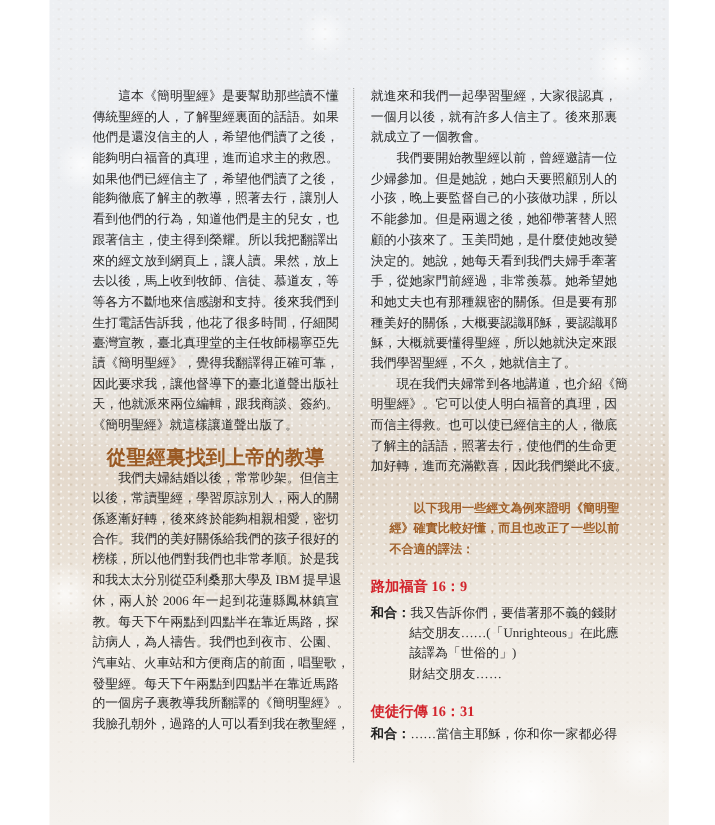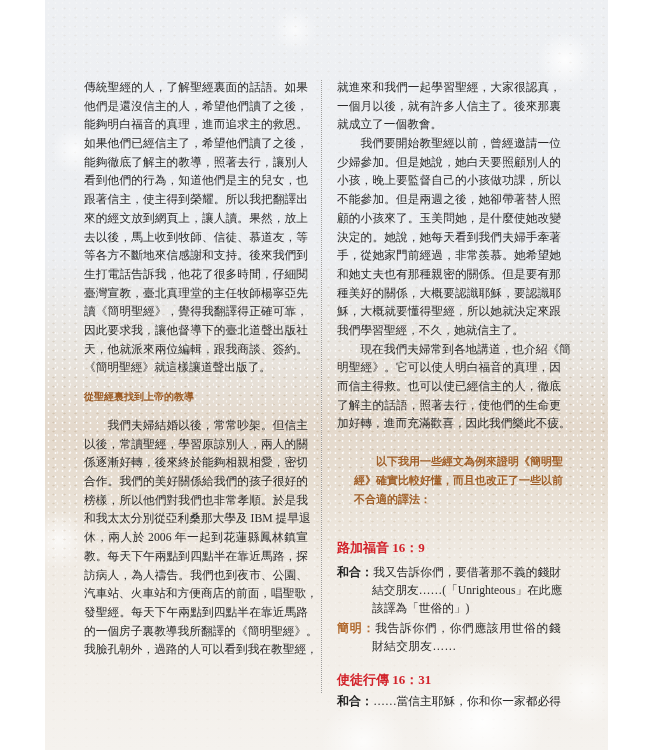--- a/index.html
+++ b/index.html
@@ -50,34 +50,34 @@
     .col.right{left:337px;}
     .ln{
       height:18.7px;line-height:18.7px;font-size:11.7px;
       white-space:nowrap;text-align:justify;text-align-last:justify;
     }
     .ln.last{text-align:left;text-align-last:left;}
     .ln.ind{text-indent:2em;}
     .ln.cont{padding-left:35px;}
     .heading{
       margin-top:9px;height:20px;line-height:20px;
-      font-size:10px;font-weight:bold;
+      font-size:18px;font-weight:bold;text-align:center;
       color:var(--heading);white-space:nowrap;
     }
-    .p2-left{margin-top:10px;}
+    .p2-left{}
     .highlight{margin-top:19.3px;}
     .highlight .ln{
       font-family:"DejaVu Sans","Liberation Sans",sans-serif;
       font-weight:bold;color:var(--highlight);font-size:11px;margin-left:17px;
     }
     .ref{
       height:20px;line-height:20px;font-size:13px;font-weight:bold;
       color:var(--reference);white-space:nowrap;
     }
-    .ref.r1{margin-top:29px;}
+    .ref.r1{margin-top:14px;}
     .ref.r2{margin-top:14px;}
     .ver.v1{margin-top:4.6px;}
     .ver.v3{margin-top:1.6px;}
     .vlabel{
       font-family:"DejaVu Sans","Liberation Sans",sans-serif;
       font-weight:bold;font-size:12px;color:var(--label_hehe);
     }
     .vlabel.jm{color:var(--label_jianming);}
     .kai{letter-spacing:0.4px;}
   </style>
@@ -85,20 +85,21 @@
 <body>
 
 <div class="page">
   <div class="glitter"></div>
 </div>
 
 <div class="divider"></div>
 
 <div class="col left">
   <div class="para">
+    <div class="ln ind">這本《簡明聖經》是要幫助那些讀不懂</div>
     <div class="ln">傳統聖經的人，了解聖經裏面的話語。如果</div>
     <div class="ln">他們是還沒信主的人，希望他們讀了之後，</div>
     <div class="ln">能夠明白福音的真理，進而追求主的救恩。</div>
     <div class="ln">如果他們已經信主了，希望他們讀了之後，</div>
     <div class="ln">能夠徹底了解主的教導，照著去行，讓別人</div>
     <div class="ln">看到他們的行為，知道他們是主的兒女，也</div>
     <div class="ln">跟著信主，使主得到榮耀。所以我把翻譯出</div>
     <div class="ln">來的經文放到網頁上，讓人讀。果然，放上</div>
     <div class="ln">去以後，馬上收到牧師、信徒、慕道友，等</div>
     <div class="ln">等各方不斷地來信感謝和支持。後來我們到</div>
@@ -162,21 +163,20 @@
     <div class="ln last">不合適的譯法：</div>
   </div>
 
   <div class="ref r1">路加福音 16：9</div>
   <div class="ver v1">
     <div class="ln"><span class="vlabel">和合：</span><span>我又告訴你們，要借著那不義的錢財</span></div>
     <div class="ln cont">結交朋友……(「Unrighteous」在此應</div>
     <div class="ln cont last">該譯為「世俗的」)</div>
   </div>
   <div class="ver v2">
-    <div class="ln kai"><span class="vlabel jm">簡明：</span><span>我告訴你們，你們應該用世俗的錢</span></div>
     <div class="ln cont last kai">財結交朋友……</div>
   </div>
 
   <div class="ref r2">使徒行傳 16：31</div>
   <div class="ver v3">
     <div class="ln"><span class="vlabel">和合：</span><span>……當信主耶穌，你和你一家都必得</span></div>
   </div>
 </div>
 
 </body></html>

